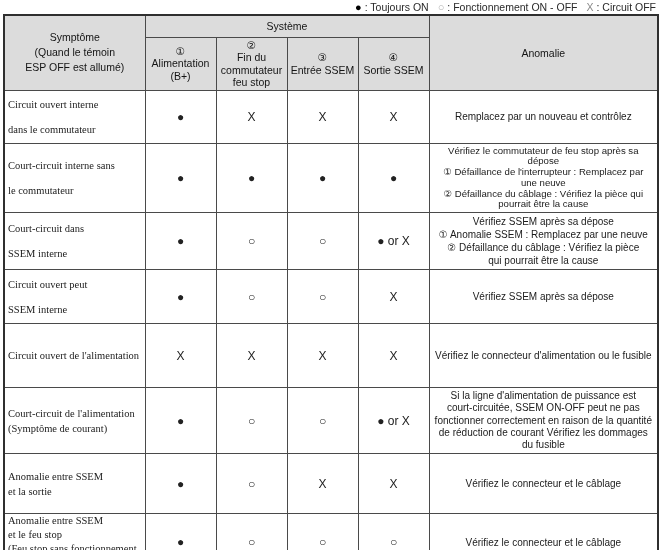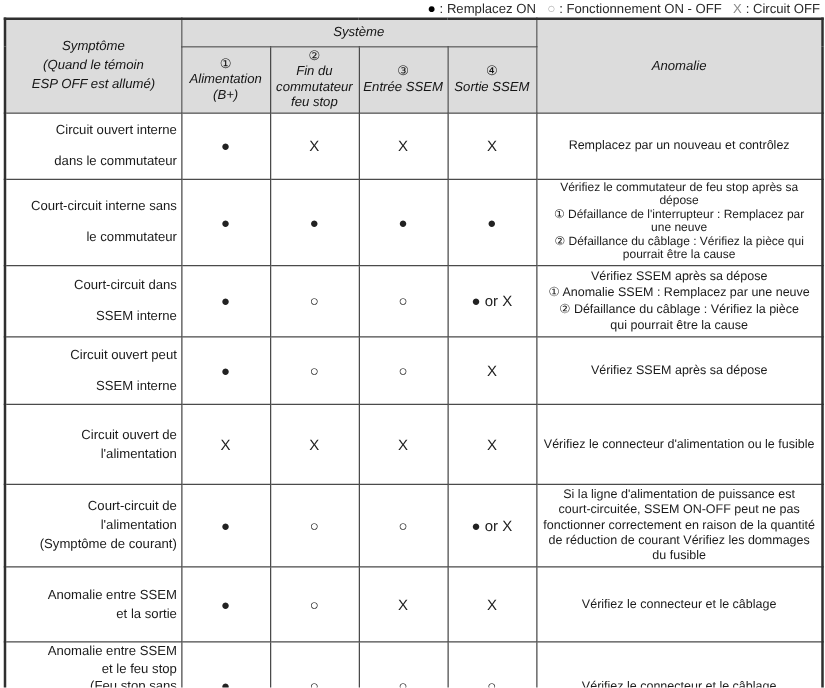--- a/index.html
+++ b/index.html
@@ -31,47 +31,47 @@
     vertical-align:middle;
     overflow:hidden;
   }
   .hdr{
     background:#dcdcdc;
     text-align:center;
     font-size:10.5px;
     white-space:pre-line;
     line-height:12.5px;
     color:#141414;
-    font-style:italic;
   }
   .hdr-symptom{line-height:15px;}
   .hdr-system{height:22px;}
   .hdr-sub{height:48px;}
   .sym{
-    text-align:right;font-size:10.5px;white-space:pre-line;color:#1b1b1b;
+    text-align:left;font-size:10.5px;white-space:pre-line;color:#1b1b1b;
     padding:0 3px;
+    font-family:Liberation Serif, serif;
   }
   .lh25{line-height:25px;}
   .lh15{line-height:15px;}
   .lh14{line-height:14px;}
   .mark{text-align:center;font-size:12px;color:#222;white-space:nowrap;}
   .sol{
     font-size:10px;line-height:13px;white-space:pre-line;
     padding:2px 5px;text-align:center;color:#1b1b1b;
   }
   .sol-compact{line-height:10.8px;font-size:9.6px;}
   .sol-mid{line-height:12.2px;}
 </style>
 </head>
 <body>
 
 <div class="legend">
   <span class="item">
     <span class="g g-on">●</span>
-    <span>: Remplacez ON</span>
+    <span>: Toujours ON</span>
   </span>
   <span class="item">
     <span class="g g-onoff">○</span>
     <span>: Fonctionnement ON - OFF</span>
   </span>
   <span class="item">
     <span class="g g-off">X</span>
     <span>: Circuit OFF</span>
   </span>
 </div>

